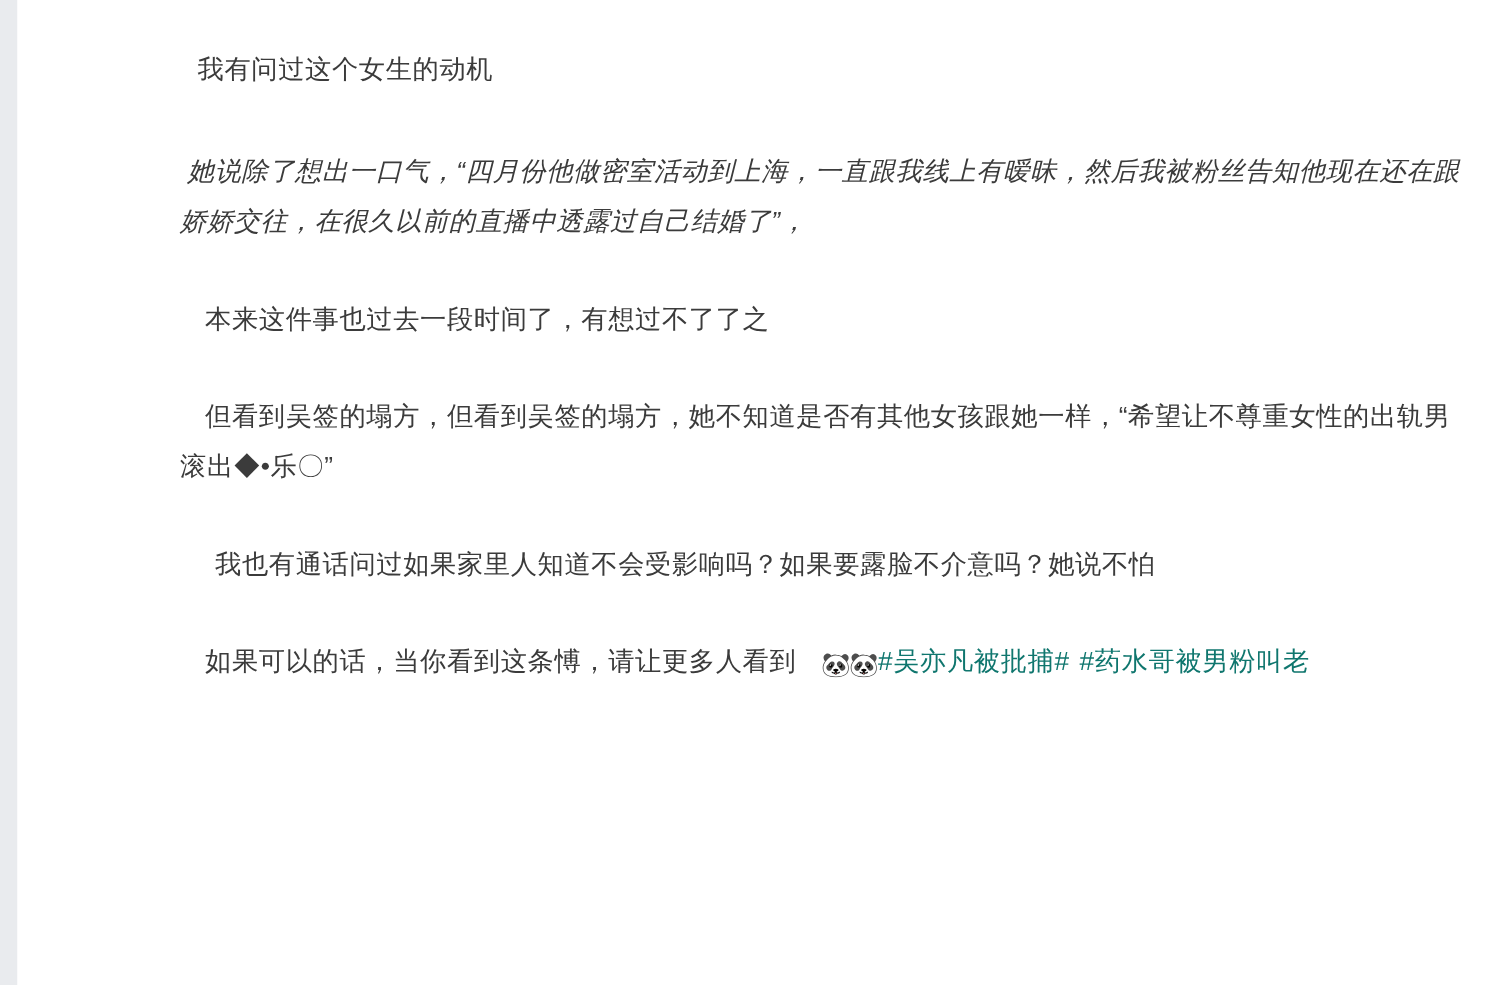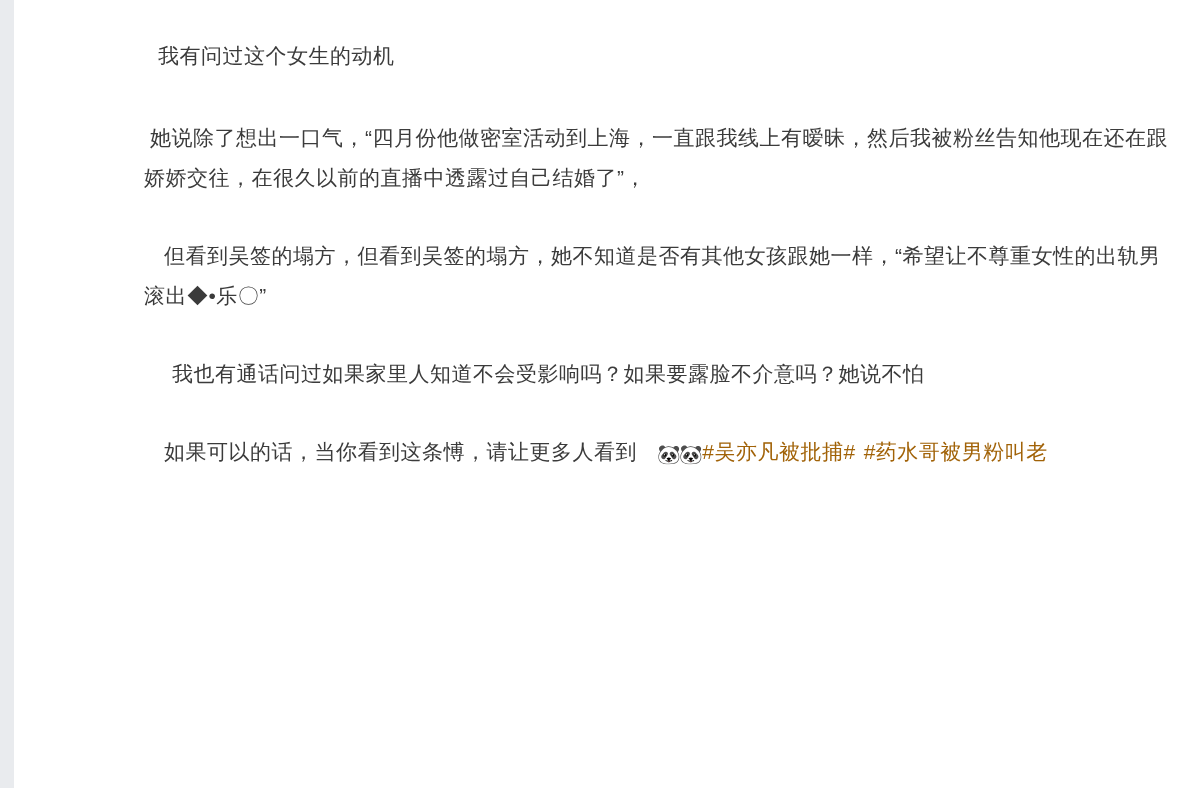--- a/index.html
+++ b/index.html
@@ -41,33 +41,33 @@
   .para {
     color: #3b3b3b;
     font-size: 21px;
     line-height: 40px;
     letter-spacing: 0.5px;
     margin: 0 0 30px 0;
     white-space: pre-wrap;
     word-break: break-all;
   }
   .para.p1 { margin-top: 18px; margin-bottom: 42px; text-indent: 14px; }
-  .para.p2 { margin-bottom: 38px; text-indent: 6px; }
+  .para.p2 { margin-bottom: 38px; text-indent: 6px; font-style: italic; }
   .para.p3 { margin-bottom: 38px; text-indent: 20px; }
   .para.p4 { margin-bottom: 38px; text-indent: 20px; }
   .para.p5 { margin-bottom: 38px; text-indent: 28px; }
   .para.p6 { margin-bottom: 36px; text-indent: 20px; }
   .para.p7 { margin-bottom: 36px; text-indent: 14px; }
   .para.p8 { margin-bottom: 0; text-indent: 20px; }
   .lastline {
     display: block;
     position: relative;
   }
   .hashtag {
-    color: #a16207;
+    color: #0f766e;
     font-size: 21px;
     letter-spacing: 0.5px;
   }
   .hashtag + .hashtag { margin-left: 8px; }
   .panda {
     display: inline-block;
     font-size: 19px;
     vertical-align: -2px;
     letter-spacing: -1px;
   }
@@ -78,20 +78,21 @@
 <div id="page">
 
   <div class="left-gutter"></div>
 
   <div class="content">
 
     <p class="para p1">我有问过这个女生的动机</p>
 
     <p class="para p2">她说除了想出一口气，“四月份他做密室活动到上海，一直跟我线上有暧昧，然后我被粉丝告知他现在还在跟娇娇交往，在很久以前的直播中透露过自己结婚了”，</p>
 
+    <p class="para p3">本来这件事也过去一段时间了，有想过不了了之</p>
 
     <p class="para p4">但看到吴签的塌方，但看到吴签的塌方，她不知道是否有其他女孩跟她一样，“希望让不尊重女性的出轨男滚出◆•乐〇”</p>
 
     <p class="para p5">我也有通话问过如果家里人知道不会受影响吗？如果要露脸不介意吗？她说不怕</p>
 
 
 
     <p class="para p8"><span class="lastline"><span>如果可以的话，当你看到这条愽，请让更多人看到</span><span class="panda">🐼🐼</span><span class="hashtag">#吴亦凡被批捕#</span><span class="hashtag">#药水哥被男粉叫老</span></span></p>
 
   </div>

